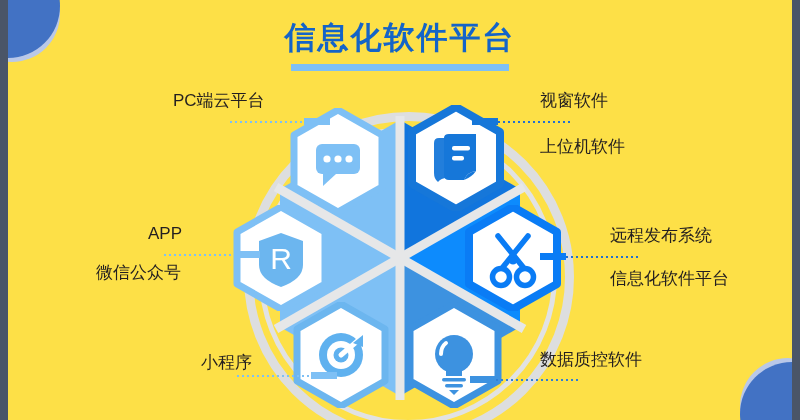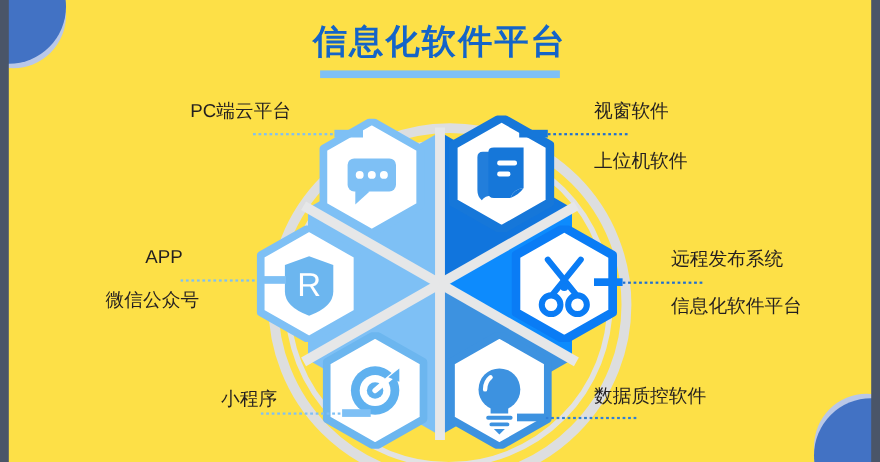--- a/index.html
+++ b/index.html
@@ -168,21 +168,21 @@
     color: #231f20;
     white-space: nowrap;
     z-index: 5;
     line-height: 22px;
   }
 
   #lbl-pc-top       { left: 173px; top: 90px; }
   #lbl-pc-bottom    { left: 155px; top: 129px; }
   #lbl-host-top     { left: 540px; top: 90px; }
   #lbl-host-bottom  { left: 540px; top: 136px; }
-  #lbl-app-top      { left: 132px; top: 223px; }
+  #lbl-app-top      { left: 148px; top: 223px; }
   #lbl-app-bottom   { left: 96px;  top: 262px; }
   #lbl-remote-top   { left: 610px; top: 225px; }
   #lbl-remote-bottom{ left: 610px; top: 268px; }
   #lbl-mini         { left: 201px; top: 352px; }
   #lbl-client       { left: 540px; top: 349px; }
 </style>
 </head>
 <body>
 
 <div id="stage">

